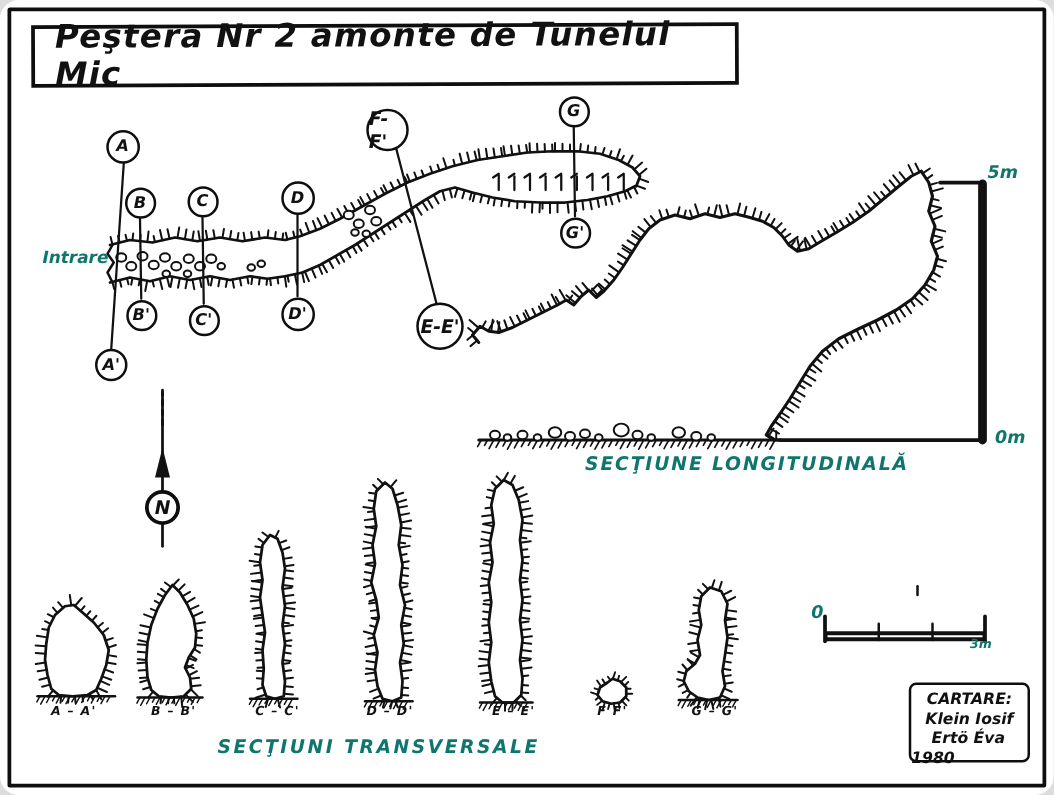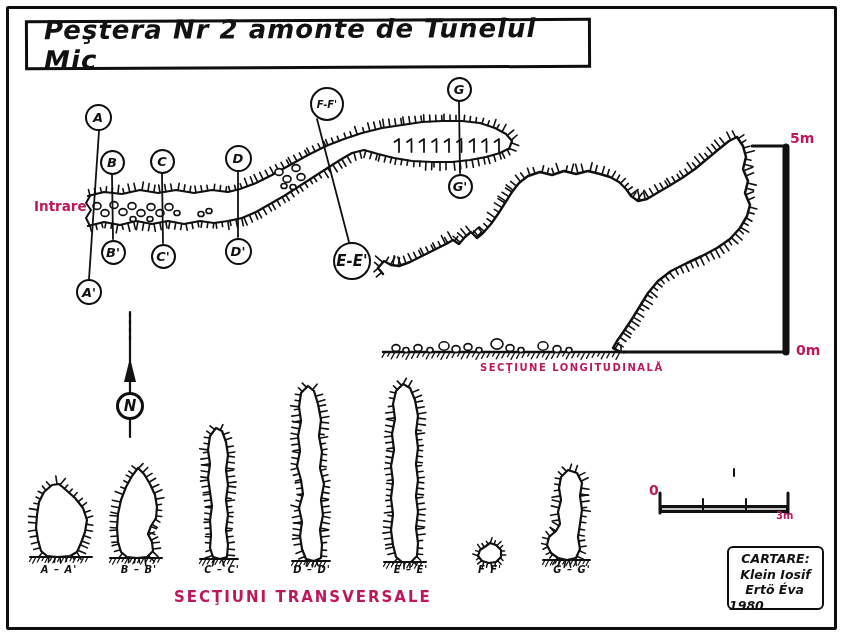--- a/index.html
+++ b/index.html
@@ -1,28 +1,28 @@
 <!DOCTYPE html>
 <html><head>
 <meta charset="utf-8">
 <style>
   html,body{margin:0;padding:0;background:#ddd;}
   .page{position:relative;width:843px;height:636px;background:#ffffff;overflow:hidden;
-        font-family:"DejaVu Sans",sans-serif;color:#111;}
+        font-family:"DejaVu Sans",sans-serif;color:#111;border-radius:15px;}
   .frame{position:absolute;left:6px;top:6px;right:6px;bottom:6px;border:3.5px solid #0e0e0e;border-radius:2px;}
   svg{position:absolute;left:0;top:0;}
-  .lbl{position:absolute;font-weight:700;color:#be185d;white-space:nowrap;}
+  .lbl{position:absolute;font-style:italic;font-weight:700;color:#0f766e;white-space:nowrap;}
   .title-box{position:absolute;left:25px;top:19px;width:566px;height:50px;border:3.2px solid #0e0e0e;
              display:flex;align-items:center;padding-left:16px;box-sizing:border-box;background:#fff;transform:rotate(-0.25deg);}
   .title-box .t{font-size:26px;font-style:italic;font-weight:700;letter-spacing:1px;}
   .marker{position:absolute;border:2.6px solid #0e0e0e;border-radius:50%;background:#fff;
           display:flex;align-items:center;justify-content:center;font-style:italic;font-weight:700;box-sizing:border-box;}
   .xlabel{position:absolute;transform:translateX(-50%);font-size:10px;font-style:italic;font-weight:700;letter-spacing:1px;}
   .intrare{left:34px;top:198px;font-size:13.5px;}
-  .sec-long{left:480px;top:362px;font-size:10px;letter-spacing:1.5px;}
+  .sec-long{left:468px;top:362px;font-size:15px;letter-spacing:1.5px;}
   .sec-trans{left:174px;top:588px;font-size:15px;letter-spacing:2px;}
   .s5m{left:790px;top:130px;font-size:14px;}
   .s0m{left:796px;top:342px;font-size:14px;}
   .sb0{left:649px;top:482px;font-size:14px;}
   .sb3{left:776px;top:478px;font-size:10px;margin-top:32px;}
   .credit{position:absolute;left:727px;top:546px;width:97px;height:64px;border:2.6px solid #0e0e0e;border-radius:6px;
           box-sizing:border-box;padding-top:3px;background:#fff;}
   .credit-line{display:block;font-size:12.5px;font-style:italic;font-weight:700;line-height:15.5px;text-align:center;}
   .credit-line.r1{text-align:right;padding-right:18px;}
   .credit-line.r2{text-align:left;padding-right:28px;}
@@ -892,21 +892,21 @@
   <span class="lbl s5m">5m</span>
   <span class="lbl s0m">0m</span>
   <span class="lbl sb0">0</span>
   <span class="lbl sb3">3m</span>
 
   <div id="markers">
       <div class="marker" style="left: 84.5px; top: 103.5px; width: 27px; height: 27px; font-size: 13px;">A</div>
       <div class="marker" style="left: 99.5px; top: 149.5px; width: 25px; height: 25px; font-size: 13px;">B</div>
       <div class="marker" style="left: 149.5px; top: 148.5px; width: 25px; height: 25px; font-size: 13px;">C</div>
       <div class="marker" style="left: 224.5px; top: 144.5px; width: 27px; height: 27px; font-size: 13px;">D</div>
-      <div class="marker" style="left: 310px; top: 87px; width: 34px; height: 34px; font-size: 10px;">F-F'</div>
+      <div class="marker" style="left: 293px; top: 87px; width: 34px; height: 34px; font-size: 15px;">F-F'</div>
       <div class="marker" style="left: 446.5px; top: 76.5px; width: 25px; height: 25px; font-size: 13px;">G</div>
       <div class="marker" style="left: 447.5px; top: 173.5px; width: 25px; height: 25px; font-size: 13px;">G'</div>
       <div class="marker" style="left: 333px; top: 242px; width: 38px; height: 38px; font-size: 15px;">E-E'</div>
       <div class="marker" style="left: 100.5px; top: 239.5px; width: 25px; height: 25px; font-size: 13px;">B'</div>
       <div class="marker" style="left: 150.5px; top: 243.5px; width: 25px; height: 25px; font-size: 13px;">C'</div>
       <div class="marker" style="left: 224.5px; top: 237.5px; width: 27px; height: 27px; font-size: 13px;">D'</div>
       <div class="marker" style="left: 76px; top: 279px; width: 26px; height: 26px; font-size: 13px;">A'</div>
       <div class="marker north-n" style="left: 116px; top: 392px; width: 28px; height: 28px; border-width: 3px;">N</div>
     </div>
   <div id="xlabels">

